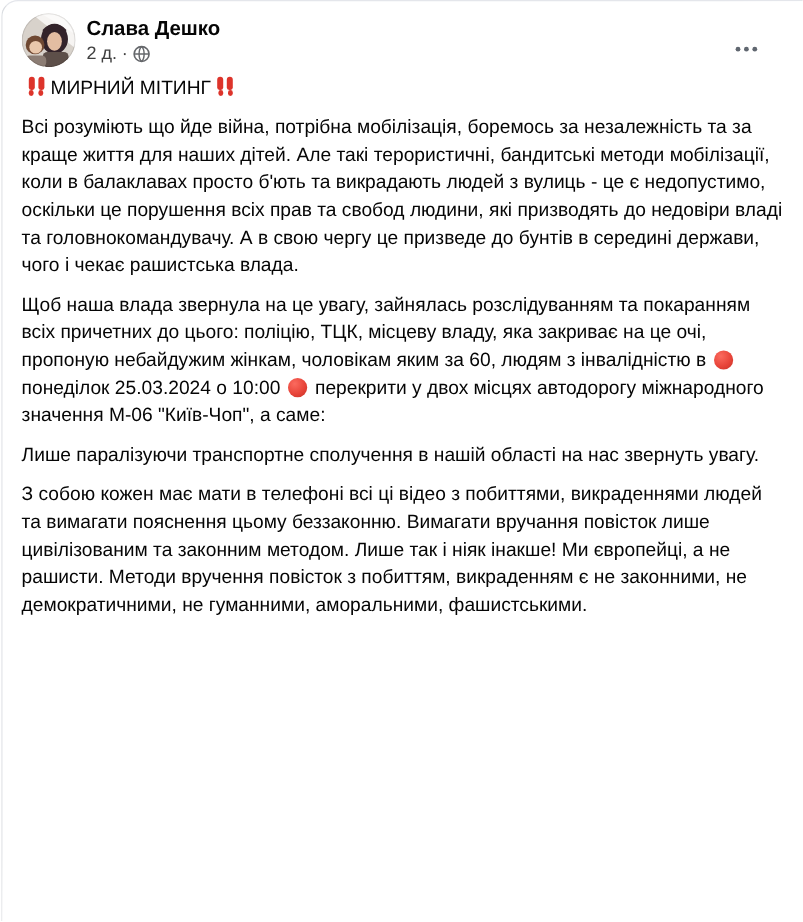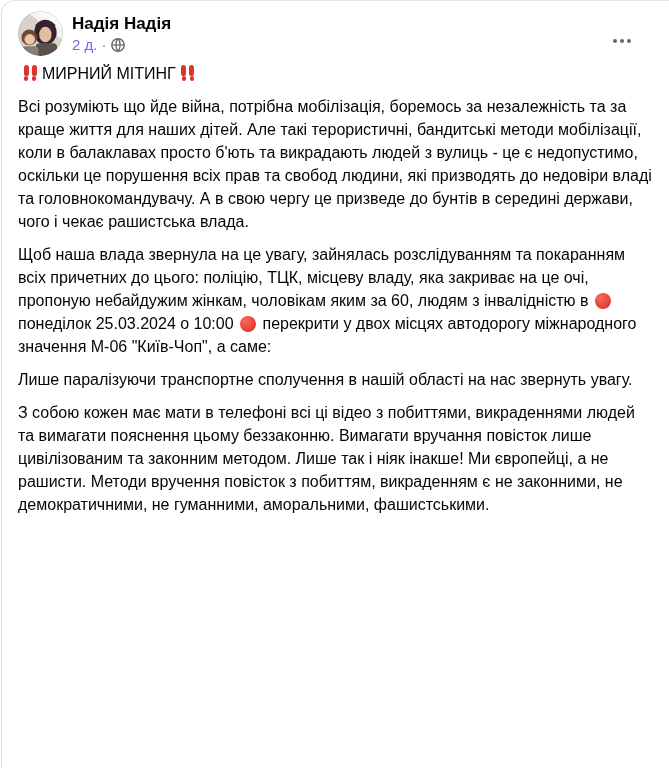--- a/index.html
+++ b/index.html
@@ -30,21 +30,21 @@
     box-shadow: inset 0 0 0 1px rgba(0,0,0,.08);
   }
   .avatar svg { display: block; width: 100%; height: 100%; }
   .header-text { margin-left: 9px; padding-top: 2px; }
   .author {
     font-size: 17px; font-weight: 700; color: #050505;
     line-height: 21px; cursor: pointer;
   }
   .meta {
     display: flex; align-items: center; gap: 4px;
-    font-size: 15px; color: #8b5cf6; line-height: 19px; margin-top: 1px;
+    font-size: 15px; color: #404040; line-height: 19px; margin-top: 1px;
   }
   .meta .timestamp { cursor: pointer; }
   .globe svg { display: block; margin-top: 1px; }
   .more {
     position: absolute; right: 14px; top: 16px;
     width: 36px; height: 28px;
     display: flex; align-items: center; justify-content: center; gap: 3px;
     cursor: pointer; border-radius: 6px;
   }
   .more .d { width: 4px; height: 4px; border-radius: 50%; background: #606770; }
@@ -111,21 +111,21 @@
             <rect x="18" y="33" width="22" height="13" rx="4" fill="#5d4f49"></rect>
 
             <circle cx="11.5" cy="27" r="8" fill="#6f4832"></circle>
             <circle cx="12" cy="29" r="5.4" fill="#e9c7ab"></circle>
             <rect x="3" y="36" width="18" height="10" rx="4" fill="#8c7d74"></rect>
           </g>
           <circle cx="23" cy="23" r="22.5" fill="none" stroke="rgba(0,0,0,0.10)"></circle>
         </svg>
       </div>
       <div class="header-text">
-        <div class="author">Надія Надія</div>
+        <div class="author">Слава Дешко</div>
         <div class="meta">
           <span class="timestamp">2 д.</span>
           <span class="sep">·</span>
           <span class="globe">
             <svg width="16" height="16" viewBox="0 0 16 16" xmlns="http://www.w3.org/2000/svg">
               <circle cx="8" cy="8" r="6.2" fill="none" stroke="#65676b" stroke-width="1.4"></circle>
               <path d="M1.8 8 H14.2" fill="none" stroke="#65676b" stroke-width="1.2"></path>
               <path d="M8 1.8 C5.2 4.2 5.2 11.8 8 14.2 M8 1.8 C10.8 4.2 10.8 11.8 8 14.2" fill="none" stroke="#65676b" stroke-width="1.2"></path>
             </svg>
           </span>

